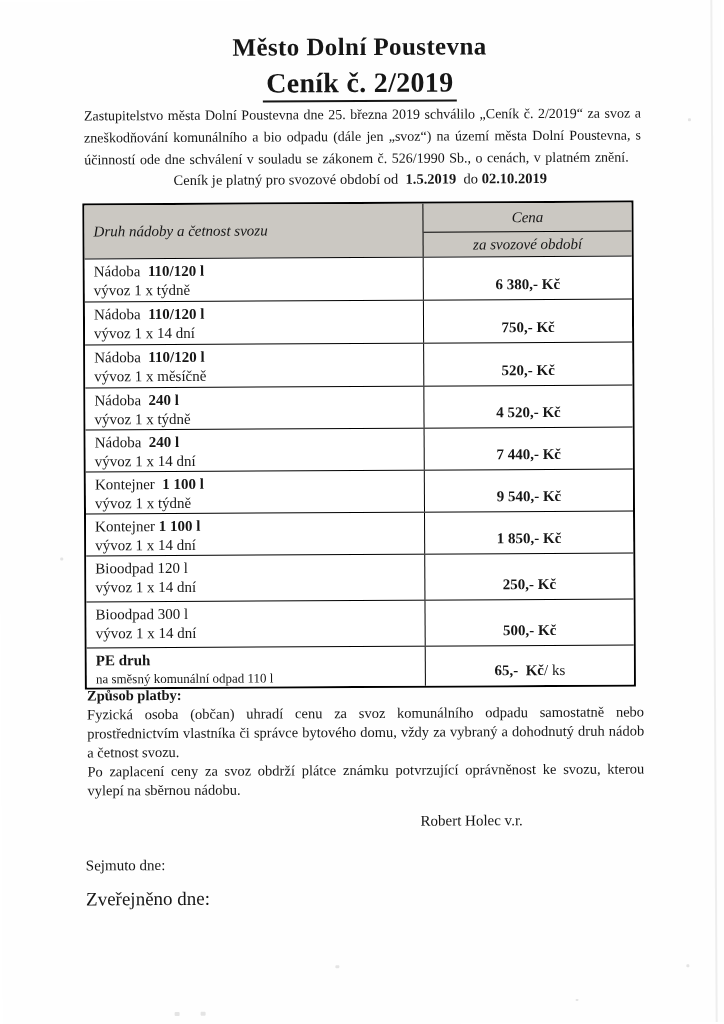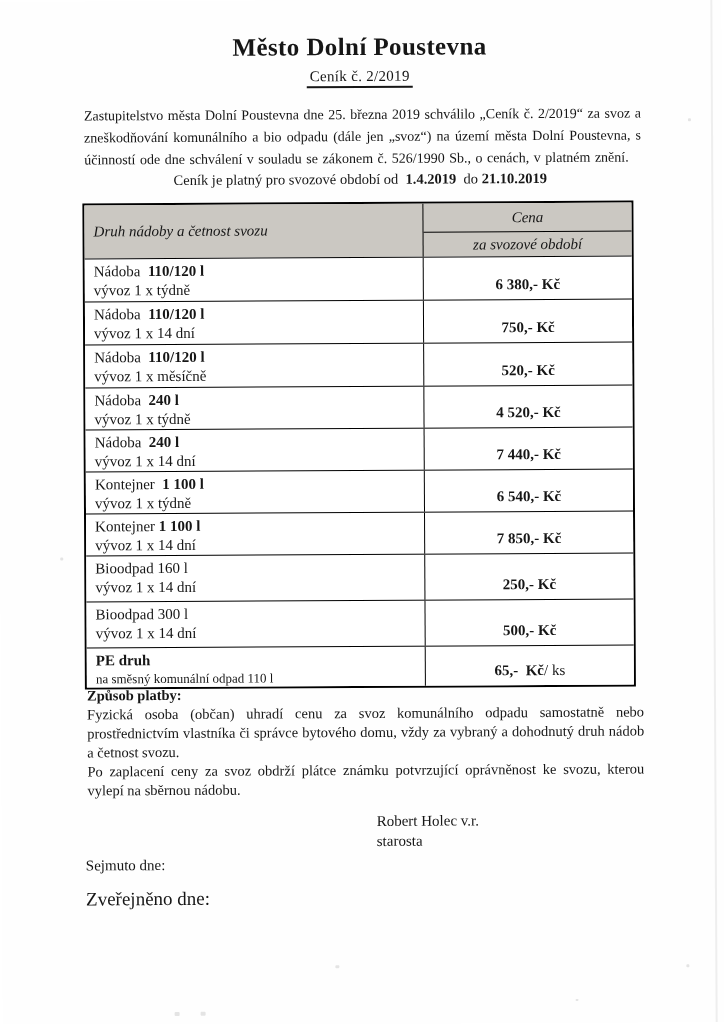--- a/index.html
+++ b/index.html
@@ -2,21 +2,21 @@
 <html><head>
 <meta charset="utf-8">
 <style>
   html,body{margin:0;padding:0;background:#ffffff;}
   .page{position:relative;width:724px;height:1024px;background:#fefefe;overflow:hidden;
         font-family:"Liberation Serif","DejaVu Serif",serif;color:#161616;
         transform:rotate(-0.3deg);transform-origin:50% 50%;}
   .doc-title{position:absolute;left:0;top:33px;width:724px;text-align:center;
              font-size:25px;font-weight:bold;letter-spacing:.4px;}
   .subtitle-wrap{position:absolute;left:0;top:67px;width:724px;text-align:center;}
-  .doc-subtitle{display:inline-block;font-size:15px;font-weight:normal;
+  .doc-subtitle{display:inline-block;font-size:28px;font-weight:bold;
                 border-bottom:2.5px solid #161616;padding:0 3px 1px 3px;letter-spacing:.3px;}
   .intro{position:absolute;left:86px;top:104px;width:557px;font-size:14px;
          line-height:22px;text-align:justify;word-spacing:1px;}
   .validity{position:absolute;left:0;top:168px;width:724px;text-align:center;
             font-size:14.5px;line-height:22px;}
   .pre{white-space:pre-wrap;}
   .b{font-weight:bold;}
 
   .ptable{position:absolute;left:84px;top:202px;width:551px;border:2px solid #000;
           box-sizing:border-box;background:#fff;}
@@ -33,42 +33,42 @@
   .td-item{width:339px;border-right:1px solid #000;box-sizing:border-box;padding:3px 0 0 9px;}
   .l1{font-size:15px;white-space:pre-wrap;line-height:19px;}
   .l2{font-size:15px;line-height:18px;}
   .l2.small{font-size:13px;line-height:16px;margin-top:1px;}
   .td-price{flex:1;display:flex;align-items:flex-end;justify-content:center;
             padding-bottom:6px;box-sizing:border-box;font-size:15px;}
 
   .payment{position:absolute;left:86px;top:685px;width:557px;font-size:14.5px;line-height:19px;}
   .payment-heading{font-weight:bold;}
   .payment p{margin:0;text-align:justify;}
-  .signature{position:absolute;left:375px;top:811px;width:190px;
+  .signature{position:absolute;left:375px;top:811px;width:190px;text-align:center;
              font-size:15px;line-height:20px;}
   .pub-line{position:absolute;left:84px;top:855px;font-size:19px;margin-top:32px;}
   .rem-line{position:absolute;left:84px;top:856px;font-size:15px;}
 
   .scan-edge{position:absolute;right:9px;top:0;width:2px;height:1024px;background:rgba(120,120,120,.12);}
   .speck{position:absolute;background:rgba(110,110,110,.18);border-radius:1px;}
 </style>
 </head>
 <body>
 
 <div class="page">
 
   <div class="doc-title">Město Dolní Poustevna</div>
 
   <div class="subtitle-wrap">
     <span class="doc-subtitle">Ceník č. 2/2019</span>
   </div>
 
   <div class="intro">Zastupitelstvo města Dolní Poustevna dne 25. března 2019 schválilo „Ceník č. 2/2019“ za svoz a zneškodňování komunálního a bio odpadu (dále jen „svoz“)  na území města Dolní Poustevna, s účinností ode dne schválení v souladu se zákonem č. 526/1990 Sb., o cenách, v platném znění.</div>
 
-  <div class="validity"><span class="pre">Ceník je platný pro svozové období od  </span><span class="b pre">1.4.2019</span><span class="pre">  do </span><span class="b pre">21.10.2019</span></div>
+  <div class="validity"><span class="pre">Ceník je platný pro svozové období od  </span><span class="b pre">1.5.2019</span><span class="pre">  do </span><span class="b pre">02.10.2019</span></div>
 
   <div class="ptable">
 
     <div class="thead">
       <div class="th-item">Druh nádoby  a četnost svozu</div>
       <div class="th-price">
         <div class="th-cena">Cena</div>
         <div class="th-period">za svozové období</div>
       </div>
     </div>
@@ -127,39 +127,39 @@
           <span class="pre"></span>
         </div>
     </div>
 
     <div class="trow">
       <div class="td-item">
         <div class="l1"><span>Kontejner</span><span class="b">  1 100 l</span></div>
         <div class="l2">vývoz 1 x týdně</div>
       </div>
       <div class="td-price">
-          <span class="b pre">6 540,- Kč</span>
+          <span class="b pre">9 540,- Kč</span>
           <span class="pre"></span>
         </div>
     </div>
 
     <div class="trow">
       <div class="td-item">
         <div class="l1"><span>Kontejner</span><span class="b"> 1 100 l</span></div>
         <div class="l2">vývoz 1 x 14 dní</div>
       </div>
       <div class="td-price">
-          <span class="b pre">7 850,- Kč</span>
+          <span class="b pre">1 850,- Kč</span>
           <span class="pre"></span>
         </div>
     </div>
 
     <div class="trow tall">
       <div class="td-item">
-        <div class="l1"><span>Bioodpad 160 l</span><span class="b"></span></div>
+        <div class="l1"><span>Bioodpad 120 l</span><span class="b"></span></div>
         <div class="l2">vývoz 1 x 14 dní</div>
       </div>
       <div class="td-price">
           <span class="b pre">250,- Kč</span>
           <span class="pre"></span>
         </div>
     </div>
 
     <div class="trow tall">
       <div class="td-item">
@@ -186,21 +186,20 @@
   </div>
 
   <div class="payment">
     <div class="payment-heading">Způsob platby:</div>
     <p>Fyzická osoba (občan) uhradí cenu za svoz komunálního odpadu samostatně nebo prostřednictvím vlastníka či správce bytového domu, vždy za vybraný a dohodnutý druh nádob a četnost svozu.</p>
     <p>Po zaplacení ceny za svoz obdrží plátce známku potvrzující oprávněnost ke svozu, kterou vylepí na sběrnou nádobu.</p>
   </div>
 
   <div class="signature">
     <div>Robert Holec v.r.</div>
-    <div>starosta</div>
   </div>
 
   <div class="pub-line">Zveřejněno dne:</div>
   <div class="rem-line">Sejmuto dne:</div>
 
   <div class="scan-edge"></div>
   <div class="speck" style="left:333px;top:965px;width:4px;height:3px;"></div>
   <div class="speck" style="left:684px;top:966px;width:3px;height:3px;"></div>
   <div class="speck" style="left:573px;top:1000px;width:3px;height:2px;"></div>
   <div class="speck" style="left:172px;top:1011px;width:5px;height:4px;"></div>

